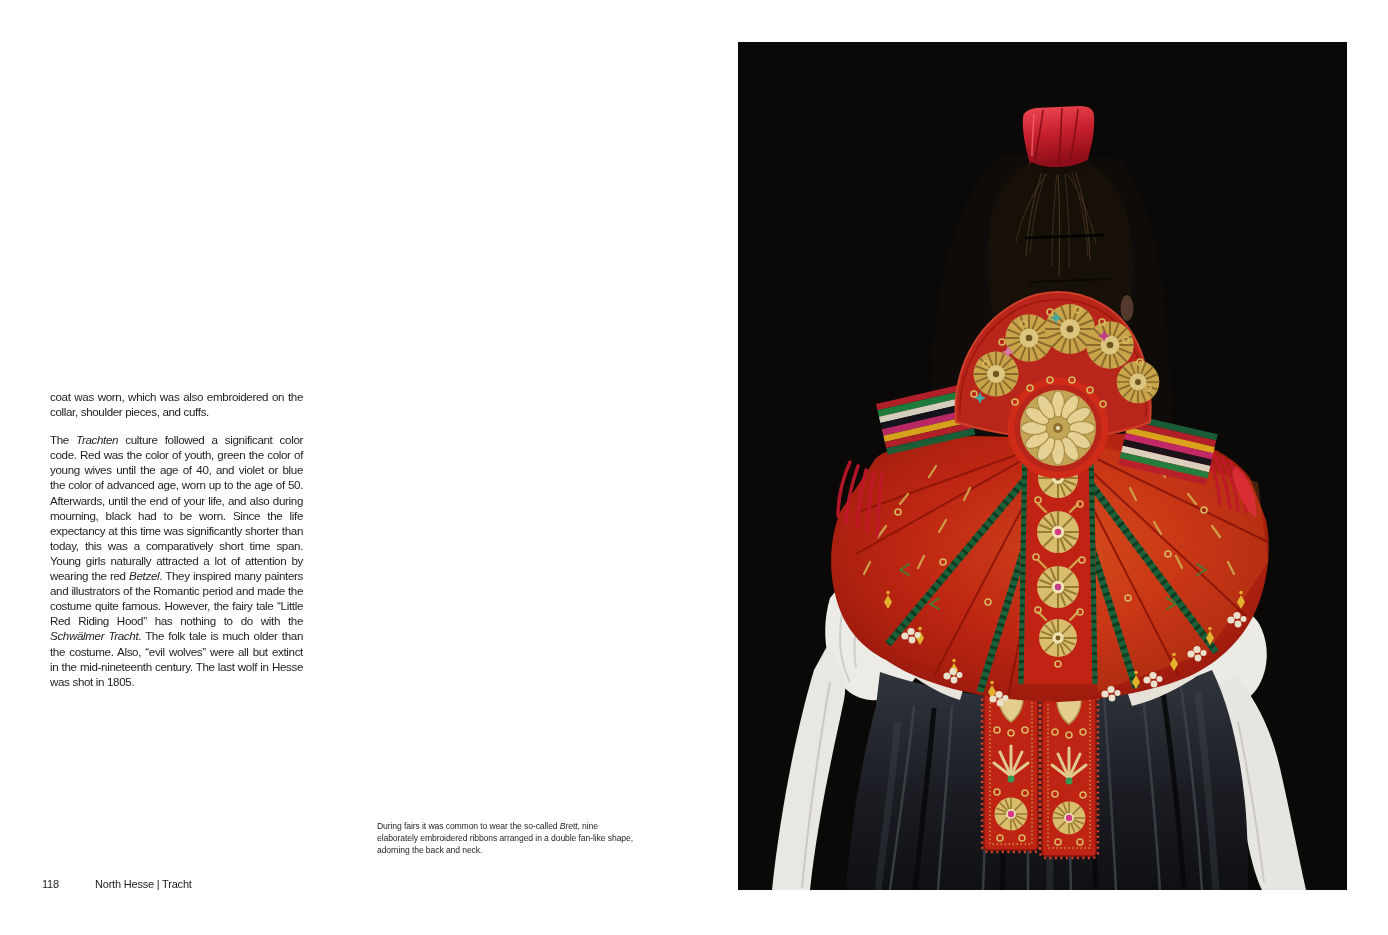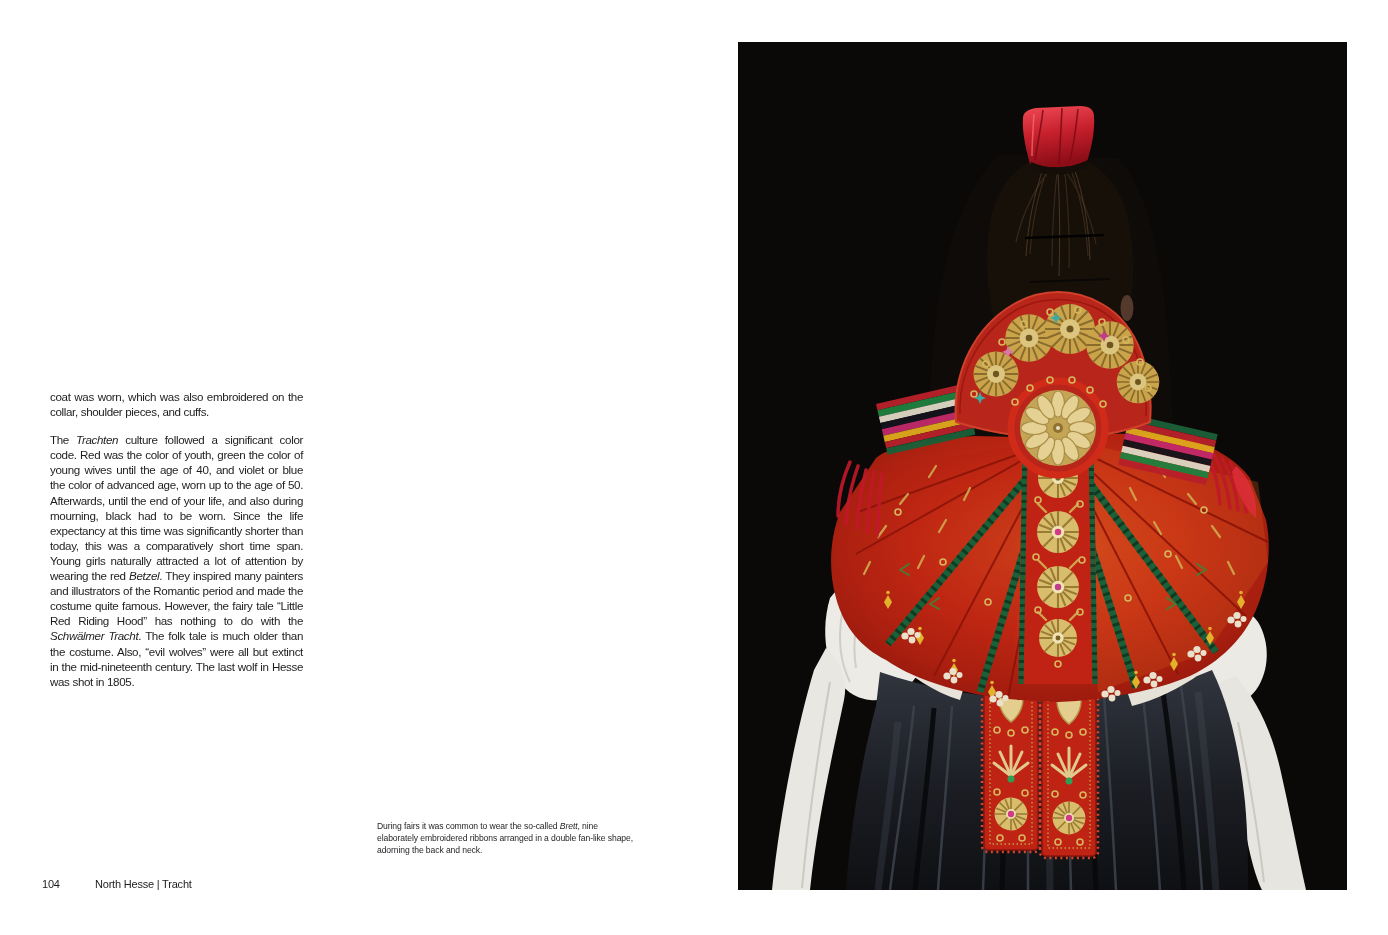--- a/index.html
+++ b/index.html
@@ -31,21 +31,21 @@
 
   <main>
     <section class="bodycol">
       <p>coat was worn, which was also embroidered on the collar, shoulder pieces, and cuffs.</p>
       <p>The <i>Trachten</i> culture followed a significant color code. Red was the color of youth, green the color of young wives until the age of 40, and violet or blue the color of advanced age, worn up to the age of 50. Afterwards, until the end of your life, and also during mourning, black had to be worn. Since the life expectancy at this time was significantly shorter than today, this was a comparatively short time span. Young girls naturally attracted a lot of attention by wearing the red <i>Betzel</i>. They inspired many painters and illustrators of the Romantic period and made the costume quite famous. However, the fairy tale “Little Red Riding Hood” has nothing to do with the <i>Schwälmer Tracht</i>. The folk tale is much older than the costume. Also, “evil wolves” were all but extinct in the mid-nineteenth century. The last wolf in Hesse was shot in 1805.</p>
     </section>
 
     <aside class="caption">During fairs it was common to wear the so-called <i>Brett</i>, nine elaborately embroidered ribbons arranged in a double fan-like shape, adorning the back and neck.</aside>
 
     <footer class="folio">
-      <span class="num">104</span><span>North Hesse | Tracht</span>
+      <span class="num">118</span><span>North Hesse | Tracht</span>
     </footer>
   </main>
 
   <figure class="photo" role="img" aria-label="Back view of a woman in Schwalm festive dress: red Betzel cap over pinned-up dark hair, the Brett of embroidered ribbons spread in a double fan across the back, two gold-embroidered streamers hanging down, white shirt sleeves and a black pleated skirt against a black background">
     <svg viewBox="0 0 609 848" xmlns="http://www.w3.org/2000/svg">
       <defs>
         <linearGradient id="capGrad" x1="0" y1="0" x2="0.2" y2="1">
           <stop offset="0" stop-color="#f04a56"></stop>
             <stop offset="0.5" stop-color="#c6202c"></stop>
             <stop offset="1" stop-color="#8c0d17"></stop>

